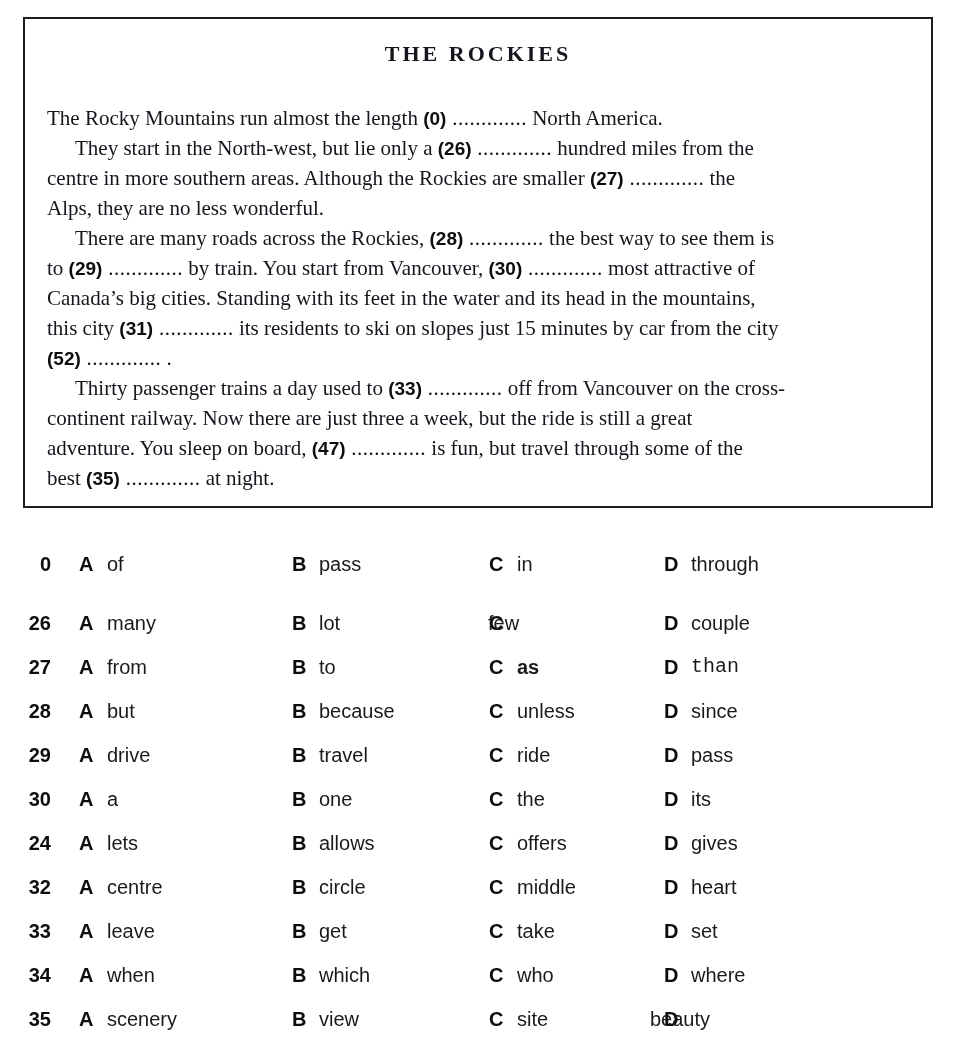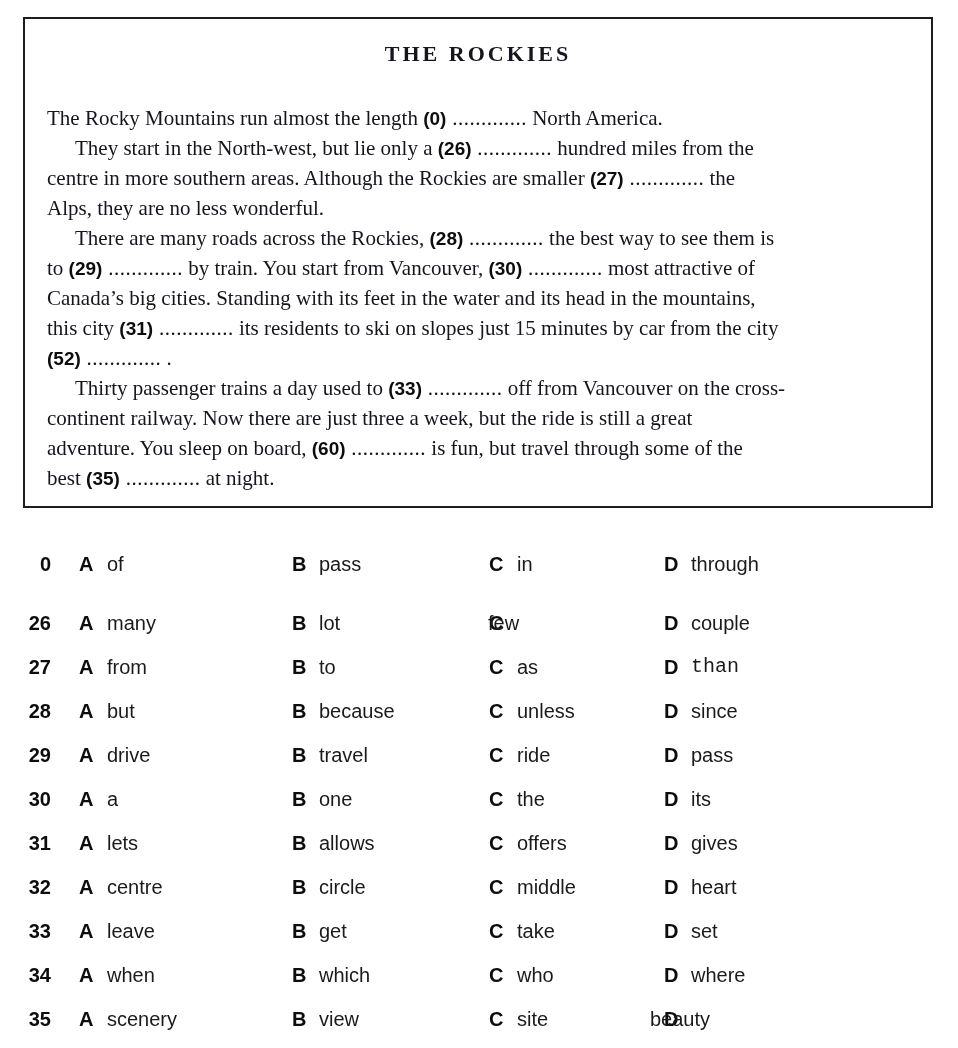--- a/index.html
+++ b/index.html
@@ -102,21 +102,21 @@
         <div class="passage-line indent"><span class="seg-text">They start in the North-west, but lie only a </span><span class="seg-num">(26)</span><span class="seg-dots"> .............</span><span class="seg-text"> hundred miles from the</span></div>
         <div class="passage-line"><span class="seg-text">centre in more southern areas. Although the Rockies are smaller </span><span class="seg-num">(27)</span><span class="seg-dots"> .............</span><span class="seg-text"> the</span></div>
         <div class="passage-line"><span class="seg-text">Alps, they are no less wonderful.</span></div>
         <div class="passage-line indent"><span class="seg-text">There are many roads across the Rockies, </span><span class="seg-num">(28)</span><span class="seg-dots"> .............</span><span class="seg-text"> the best way to see them is</span></div>
         <div class="passage-line"><span class="seg-text">to </span><span class="seg-num">(29)</span><span class="seg-dots"> .............</span><span class="seg-text"> by train. You start from Vancouver, </span><span class="seg-num">(30)</span><span class="seg-dots"> .............</span><span class="seg-text"> most attractive of</span></div>
         <div class="passage-line"><span class="seg-text">Canada’s big cities. Standing with its feet in the water and its head in the mountains,</span></div>
         <div class="passage-line"><span class="seg-text">this city </span><span class="seg-num">(31)</span><span class="seg-dots"> .............</span><span class="seg-text"> its residents to ski on slopes just 15 minutes by car from the city</span></div>
         <div class="passage-line"><span class="seg-num">(52)</span><span class="seg-dots"> .............</span><span class="seg-text"> .</span></div>
         <div class="passage-line indent"><span class="seg-text">Thirty passenger trains a day used to </span><span class="seg-num">(33)</span><span class="seg-dots"> .............</span><span class="seg-text"> off from Vancouver on the cross-</span></div>
         <div class="passage-line"><span class="seg-text">continent railway. Now there are just three a week, but the ride is still a great</span></div>
-        <div class="passage-line"><span class="seg-text">adventure. You sleep on board, </span><span class="seg-num">(60)</span><span class="seg-dots"> .............</span><span class="seg-text"> is fun, but travel through some of the</span></div>
+        <div class="passage-line"><span class="seg-text">adventure. You sleep on board, </span><span class="seg-num">(47)</span><span class="seg-dots"> .............</span><span class="seg-text"> is fun, but travel through some of the</span></div>
         <div class="passage-line"><span class="seg-text">best </span><span class="seg-num">(35)</span><span class="seg-dots"> .............</span><span class="seg-text"> at night.</span></div>
       </div>
   </div>
 
   <div class="options">
       <div class="option-row first">
         <span class="q-num">0</span>
         <span class="opt-letter" style="left: 79px;">A</span>
         <span class="opt-word" style="left: 107px;">of</span>
         <span class="opt-letter" style="left: 292px;">B</span>
@@ -137,21 +137,21 @@
         <span class="opt-letter" style="left: 664px;">D</span>
         <span class="opt-word" style="left: 691px;">couple</span>
       </div>
       <div class="option-row">
         <span class="q-num">27</span>
         <span class="opt-letter" style="left: 79px;">A</span>
         <span class="opt-word" style="left: 107px;">from</span>
         <span class="opt-letter" style="left: 292px;">B</span>
         <span class="opt-word" style="left: 319px;">to</span>
         <span class="opt-letter" style="left: 489px;">C</span>
-        <span class="opt-word" style="left: 517px;">as</span>
+        <span class="opt-word" style="left: 517px; font-weight: bold;">as</span>
         <span class="opt-letter" style="left: 664px;">D</span>
         <span class="opt-word" style="left: 691px; font-family: Liberation Mono, monospace;">than</span>
       </div>
       <div class="option-row">
         <span class="q-num">28</span>
         <span class="opt-letter" style="left: 79px;">A</span>
         <span class="opt-word" style="left: 107px;">but</span>
         <span class="opt-letter" style="left: 292px;">B</span>
         <span class="opt-word" style="left: 319px;">because</span>
         <span class="opt-letter" style="left: 489px;">C</span>
@@ -175,21 +175,21 @@
         <span class="opt-letter" style="left: 79px;">A</span>
         <span class="opt-word" style="left: 107px;">a</span>
         <span class="opt-letter" style="left: 292px;">B</span>
         <span class="opt-word" style="left: 319px;">one</span>
         <span class="opt-letter" style="left: 489px;">C</span>
         <span class="opt-word" style="left: 517px;">the</span>
         <span class="opt-letter" style="left: 664px;">D</span>
         <span class="opt-word" style="left: 691px;">its</span>
       </div>
       <div class="option-row">
-        <span class="q-num">31</span>
+        <span class="q-num">24</span>
         <span class="opt-letter" style="left: 79px;">A</span>
         <span class="opt-word" style="left: 107px;">lets</span>
         <span class="opt-letter" style="left: 292px;">B</span>
         <span class="opt-word" style="left: 319px;">allows</span>
         <span class="opt-letter" style="left: 489px;">C</span>
         <span class="opt-word" style="left: 517px;">offers</span>
         <span class="opt-letter" style="left: 664px;">D</span>
         <span class="opt-word" style="left: 691px;">gives</span>
       </div>
       <div class="option-row">

